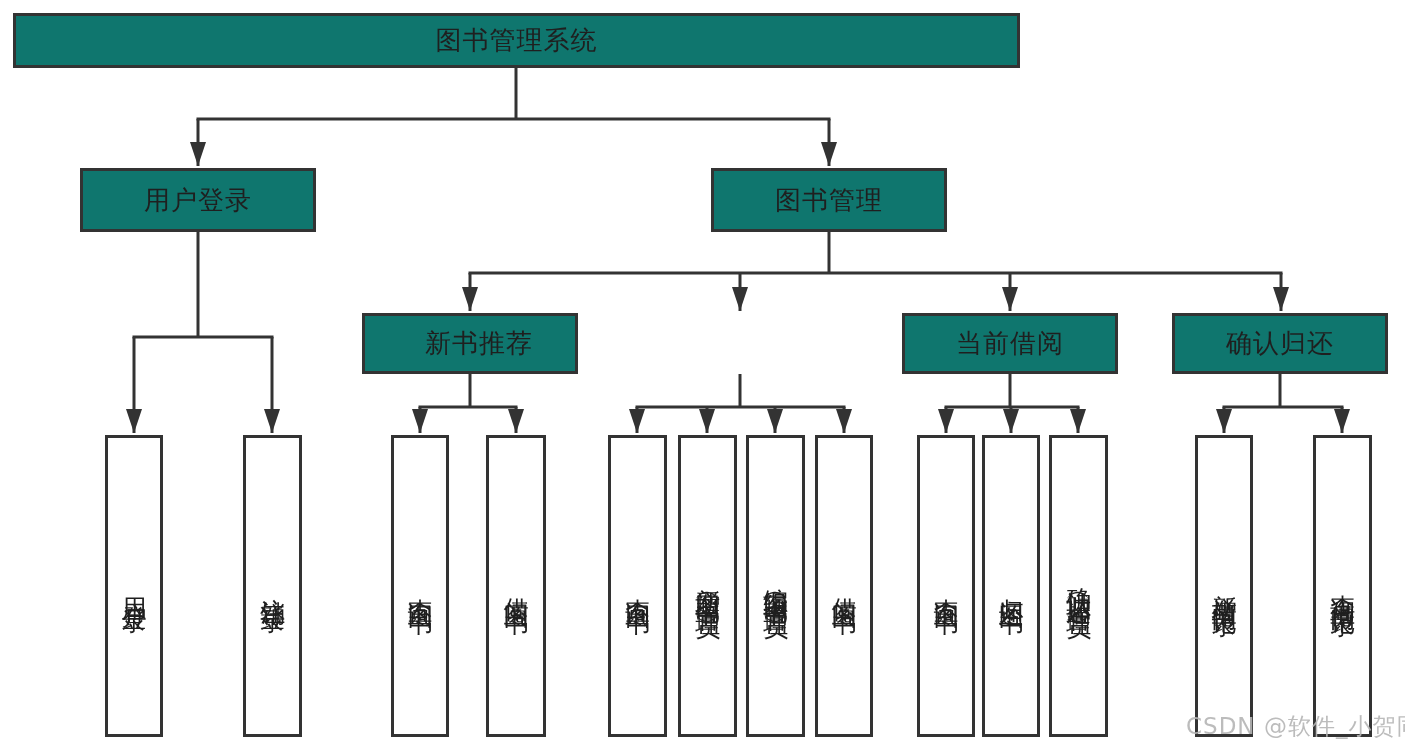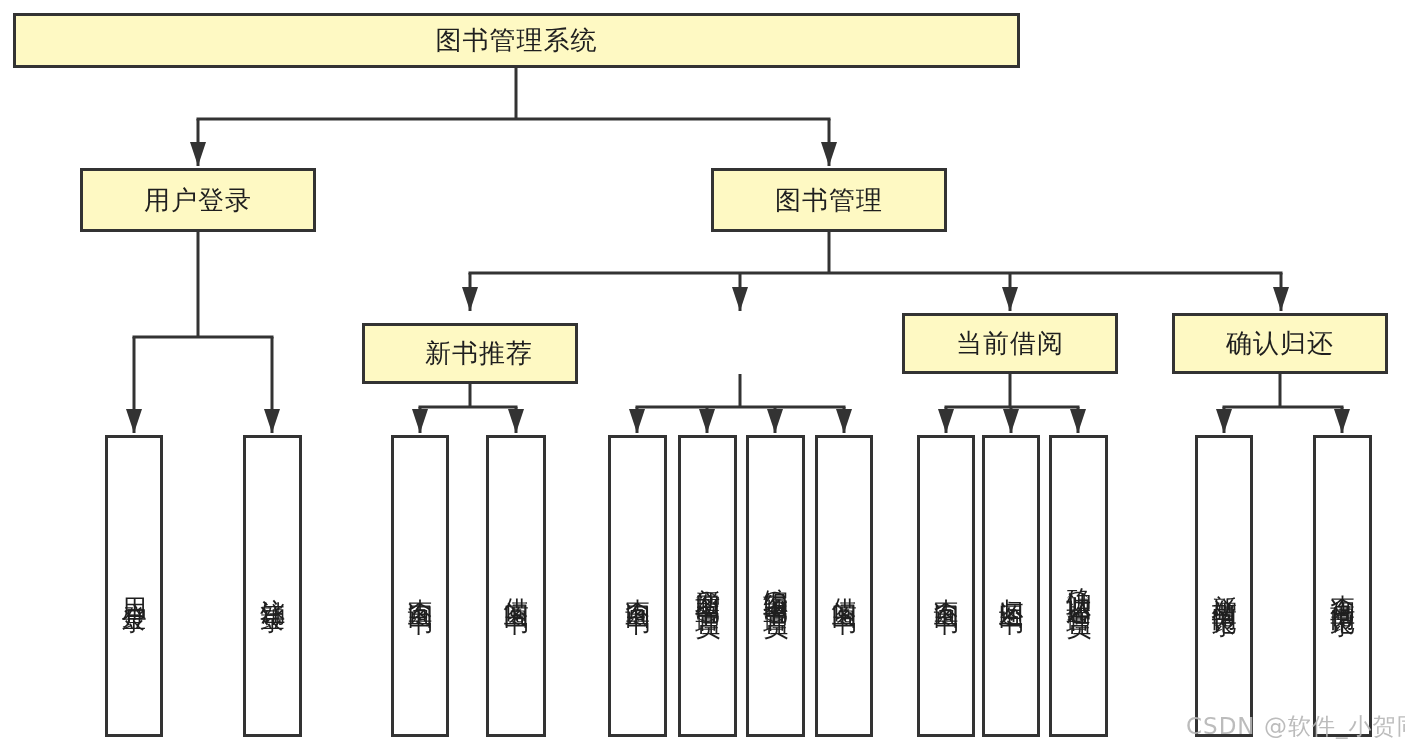--- a/index.html
+++ b/index.html
@@ -22,21 +22,21 @@
   }
   .connectors {
     position: absolute;
     left: 0; top: 0;
     width: 1405px; height: 747px;
     z-index: 0;
   }
   .hbox {
     position: absolute;
     z-index: 1;
-    background: #fef9c3;
+    background: #0f766e;
     border: 3px solid var(--line);
     display: flex;
     align-items: center;
     justify-content: center;
     font-size: 26px;
     letter-spacing: 1px;
     color: var(--text);
   }
   .vbox {
     position: absolute;
@@ -127,21 +127,21 @@
     <span>图书管理系统</span>
   </div>
 
   <div class="hbox" style="left:80px; top:168px; width:236px; height:64px;">
     <span>用户登录</span>
   </div>
   <div class="hbox" style="left:711px; top:168px; width:236px; height:64px;">
     <span>图书管理</span>
   </div>
 
-  <div class="hbox" style="left:362px; top:323px; width:216px; height:61px;padding-left:18px;">
+  <div class="hbox" style="left:362px; top:313px; width:216px; height:61px;padding-left:18px;">
     <span>新书推荐</span>
   </div>
   <div class="hbox" style="left:902px; top:313px; width:216px; height:61px;">
     <span>当前借阅</span>
   </div>
   <div class="hbox" style="left:1172px; top:313px; width:216px; height:61px;">
     <span>确认归还</span>
   </div>
 
   <div class="vbox" style="left:105px; top:435px; width:58px; height:302px;">

